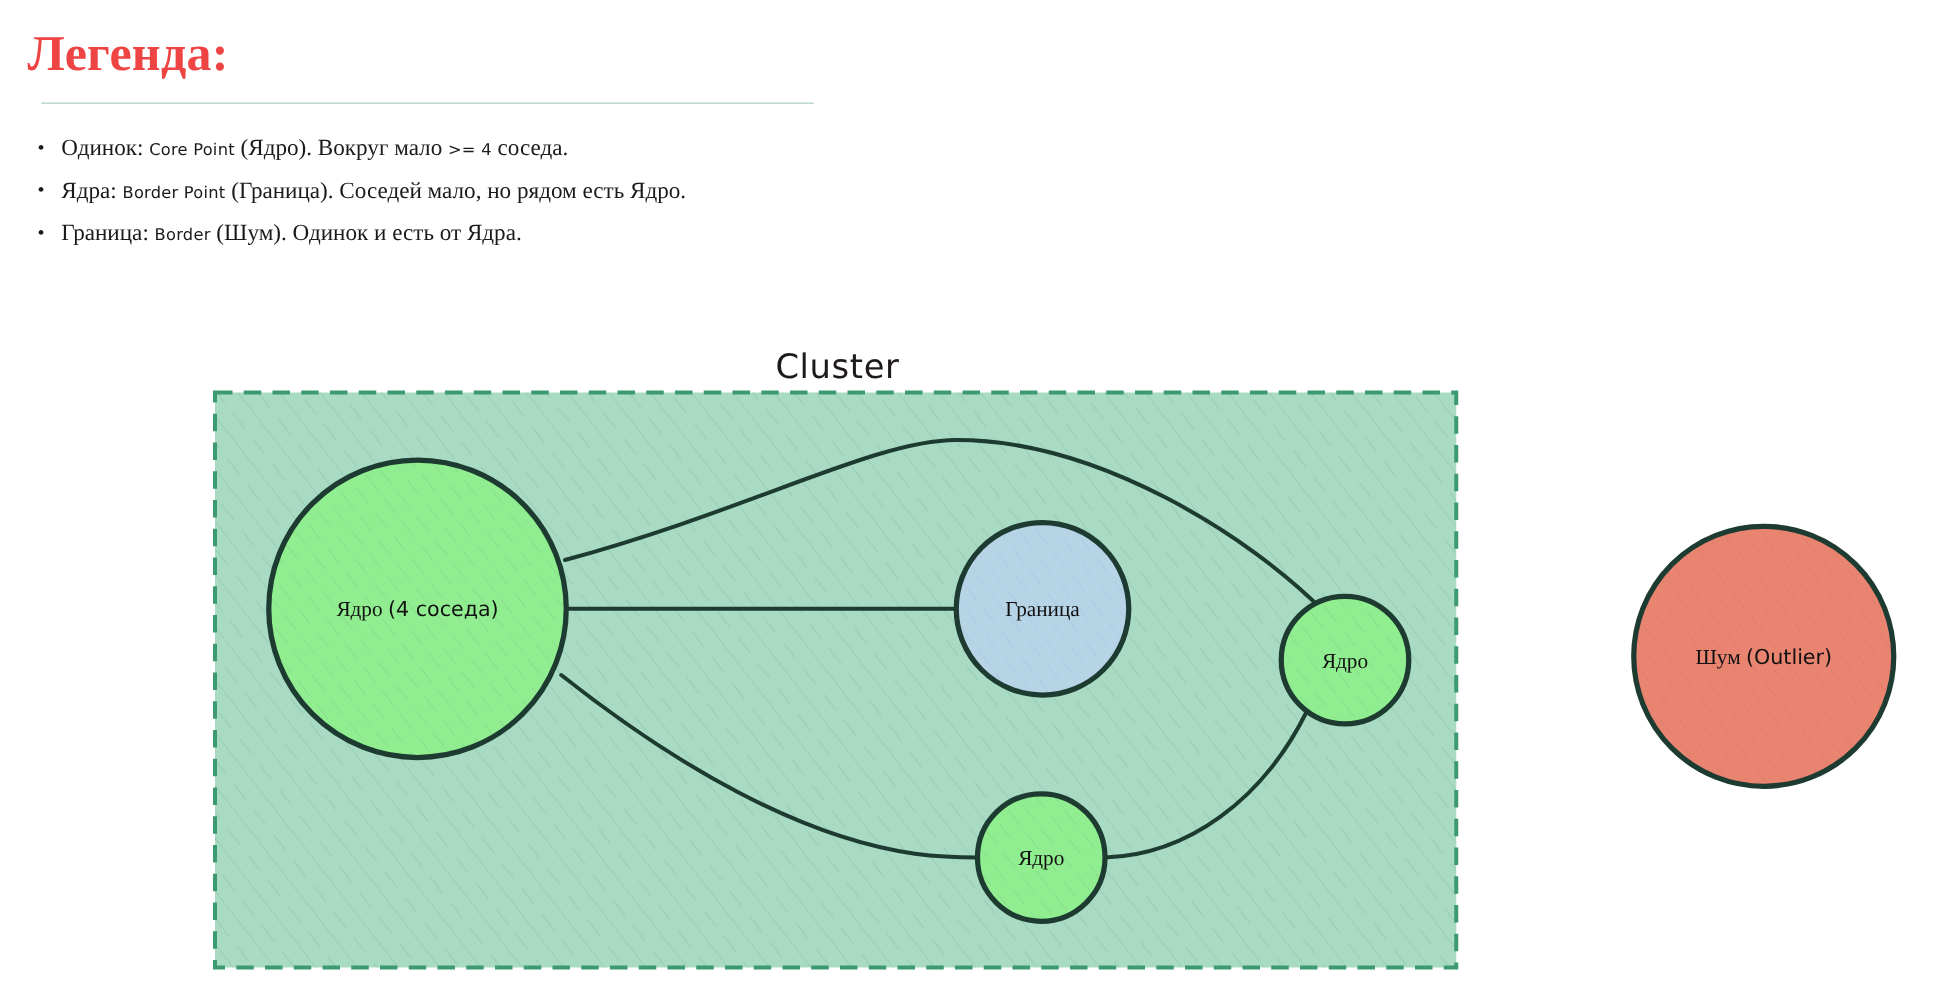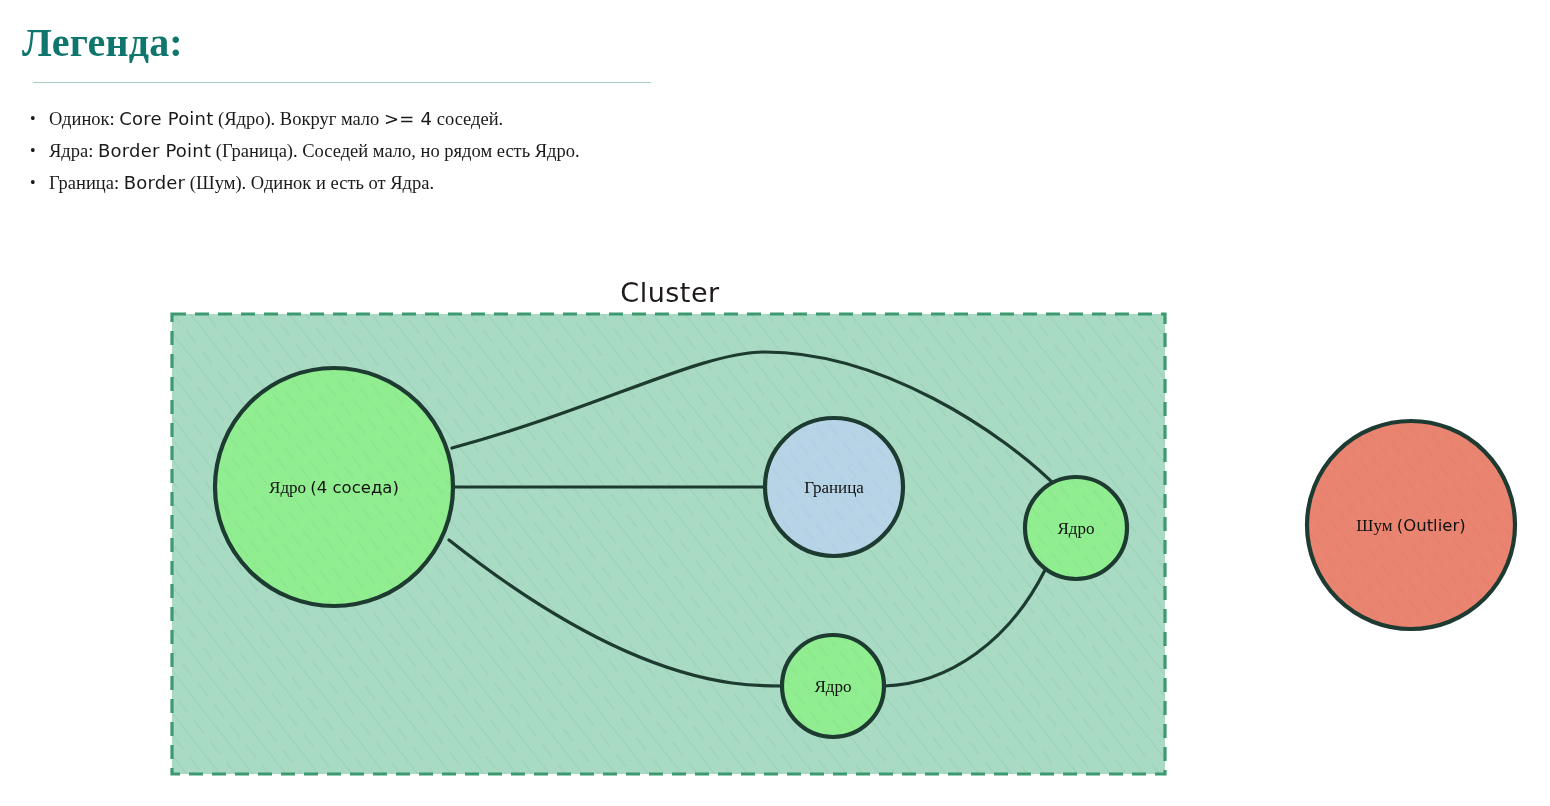--- a/index.html
+++ b/index.html
@@ -27,21 +27,21 @@
     left: 22px;
     top: 10px;
     width: 640px;
   }
   .legend-title {
     font-family: "Liberation Serif", "DejaVu Serif", serif;
     font-size: 40px;
     font-weight: 700;
     line-height: 1.15;
     margin: 10px 0 0 0;
-    color: #0f766e;
+    color: #ef4444;
     letter-spacing: 0.2px;
   }
   .legend-rule {
     margin-top: 16px;
     width: 618px;
     height: 1px;
     background: #a9cfbe;
     border: 0;
   }
   .legend-list {
@@ -59,21 +59,21 @@
   }
   .legend-list li .bullet {
     position: absolute;
     left: 8px;
     top: 0;
     font-size: 16px;
     line-height: 32px;
   }
   .hand {
     font-family: "DejaVu Sans", sans-serif;
-    font-size: 18px;
+    font-size: 13px;
     letter-spacing: 0.2px;
   }
 
   
   .diagram {
     position: absolute;
     left: 0;
     top: 240px;
     width: 1550px;
     height: 566px;
@@ -100,21 +100,21 @@
 <body>
 
 <div id="page">
 
   <div class="legend-wrap">
     <h1 class="legend-title">Легенда:</h1>
     <hr class="legend-rule">
     <ul class="legend-list">
 
       <li>
-        <span class="bullet">•</span><span>Одинок: </span><span class="hand">Core Point</span><span> (Ядро). Вокруг мало </span><span class="hand">&gt;= 4</span><span> соседей.</span>
+        <span class="bullet">•</span><span>Одинок: </span><span class="hand">Core Point</span><span> (Ядро). Вокруг мало </span><span class="hand">&gt;= 4</span><span> соседа.</span>
       </li>
 
       <li>
         <span class="bullet">•</span><span>Ядра: </span><span class="hand">Border Point</span><span> (Граница). Соседей мало, но рядом есть Ядро.</span>
       </li>
 
       <li>
         <span class="bullet">•</span><span>Граница: </span><span class="hand">Border</span><span> (Шум). Одинок и есть от Ядра.</span>
       </li>
 

